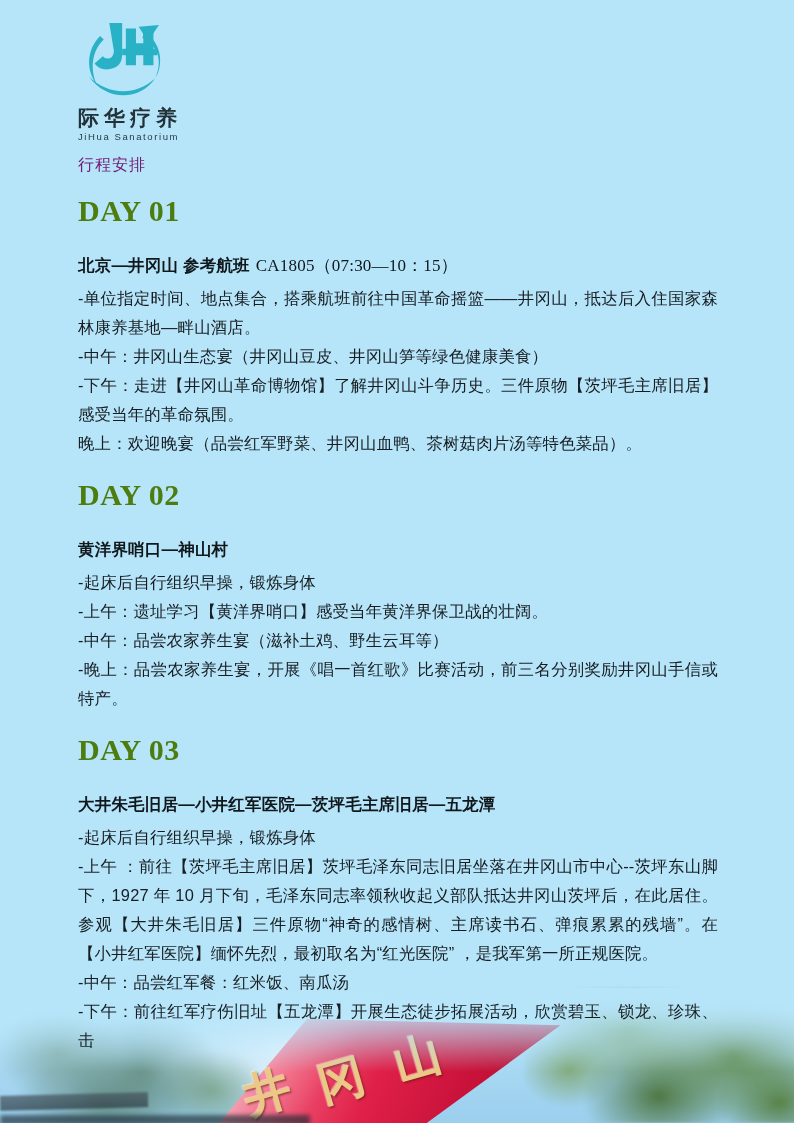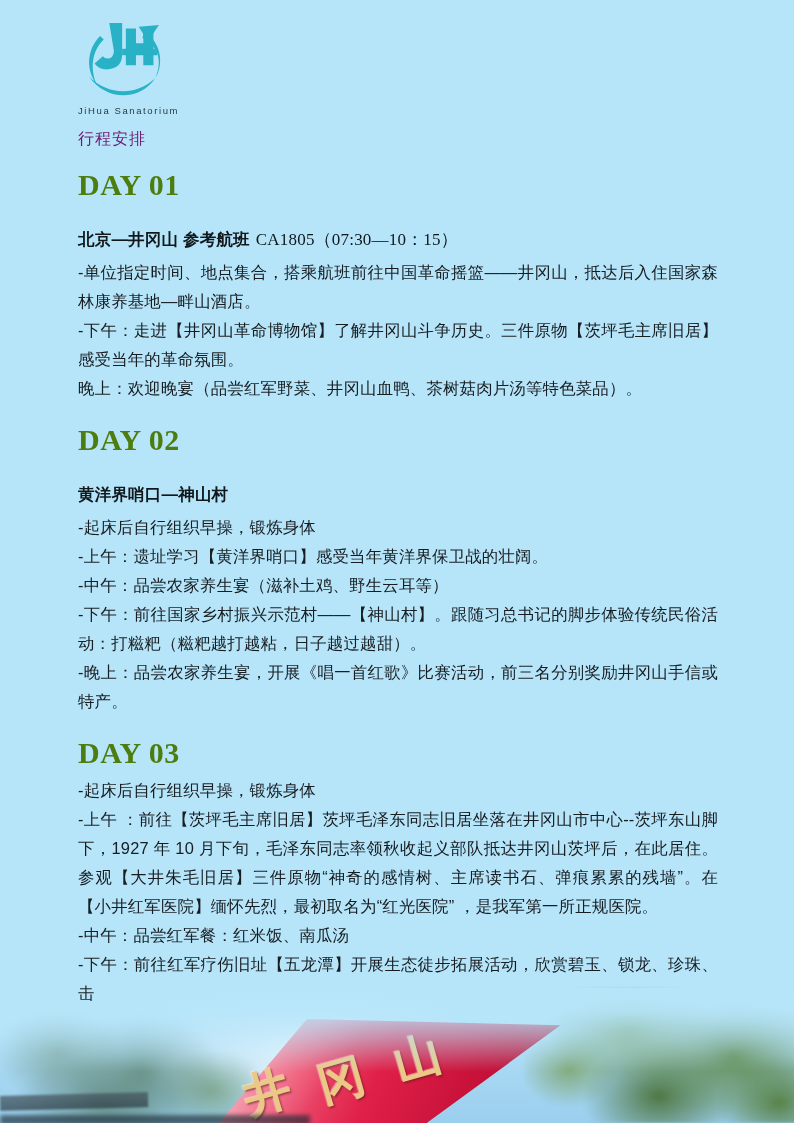--- a/index.html
+++ b/index.html
@@ -134,50 +134,52 @@
 
           <path d="M72 22 C90 32 94 56 84 72 C92 54 88 38 70 28 Z"></path>
           <path d="M66 16 L88 14 L76 32 Z"></path>
 
           <path d="M34 12 h14 v34 q0 14 -13 16 q-11 2 -17 -6 l9 -8 q3 4 8 2 q4 -2 4 -8 Z"></path>
 
           <path d="M52 18 h11 v16 h8 v-16 h11 v40 h-11 v-14 h-8 v14 h-11 Z"></path>
           <rect x="48" y="40" width="38" height="7"></rect>
         </g>
       </svg>
+      <div class="logo-name">际华疗养</div>
       <div class="logo-sub">JiHua Sanatorium</div>
     </div>
 
     <div class="doc-title">行程安排</div>
 
     <div id="days-container">
   <section class="day-section">
     <h2 class="day-heading">DAY 01</h2>
     <p class="route"><span class="route-cn">北京—井冈山 参考航班</span><span class="route-flight">CA1805（07:30—10：15）</span></p>
     <div class="day-body">
             <p>-单位指定时间、地点集合，搭乘航班前往中国革命摇篮——井冈山，抵达后入住国家森林康养基地—畔山酒店。</p>
+            <p>-中午：井冈山生态宴（井冈山豆皮、井冈山笋等绿色健康美食）</p>
             <p>-下午：走进【井冈山革命博物馆】了解井冈山斗争历史。三件原物【茨坪毛主席旧居】感受当年的革命氛围。</p>
             <p>晚上：欢迎晚宴（品尝红军野菜、井冈山血鸭、茶树菇肉片汤等特色菜品）。</p>
           </div>
   </section>
 
   <section class="day-section">
     <h2 class="day-heading">DAY 02</h2>
     <p class="route"><span class="route-cn">黄洋界哨口—神山村</span></p>
     <div class="day-body">
             <p>-起床后自行组织早操，锻炼身体</p>
             <p>-上午：遗址学习【黄洋界哨口】感受当年黄洋界保卫战的壮阔。</p>
             <p>-中午：品尝农家养生宴（滋补土鸡、野生云耳等）</p>
-            <p>-下午：前往国家乡村振兴示范村——【神山村】。跟随习总书记的脚步体验传统民俗活动：打糍粑（糍粑越打越粘，日子越过越甜）。</p>
             <p>-晚上：品尝农家养生宴，开展《唱一首红歌》比赛活动，前三名分别奖励井冈山手信或特产。</p>
           </div>
   </section>
 
   <section class="day-section">
     <h2 class="day-heading">DAY 03</h2>
+    <p class="route"><span class="route-cn">大井朱毛旧居—小井红军医院—茨坪毛主席旧居—五龙潭</span></p>
     <div class="day-body">
             <p>-起床后自行组织早操，锻炼身体</p>
             <p>-上午 ：前往【茨坪毛主席旧居】茨坪毛泽东同志旧居坐落在井冈山市中心--茨坪东山脚下，1927 年 10 月下旬，毛泽东同志率领秋收起义部队抵达井冈山茨坪后，在此居住。参观【大井朱毛旧居】三件原物“神奇的感情树、主席读书石、弹痕累累的残墙”。在【小井红军医院】缅怀先烈，最初取名为“红光医院” ，是我军第一所正规医院。</p>
             <p>-中午：品尝红军餐：红米饭、南瓜汤</p>
             <p>-下午：前往红军疗伤旧址【五龙潭】开展生态徒步拓展活动，欣赏碧玉、锁龙、珍珠、击</p>
           </div>
   </section>
 </div>
   </div>
 

